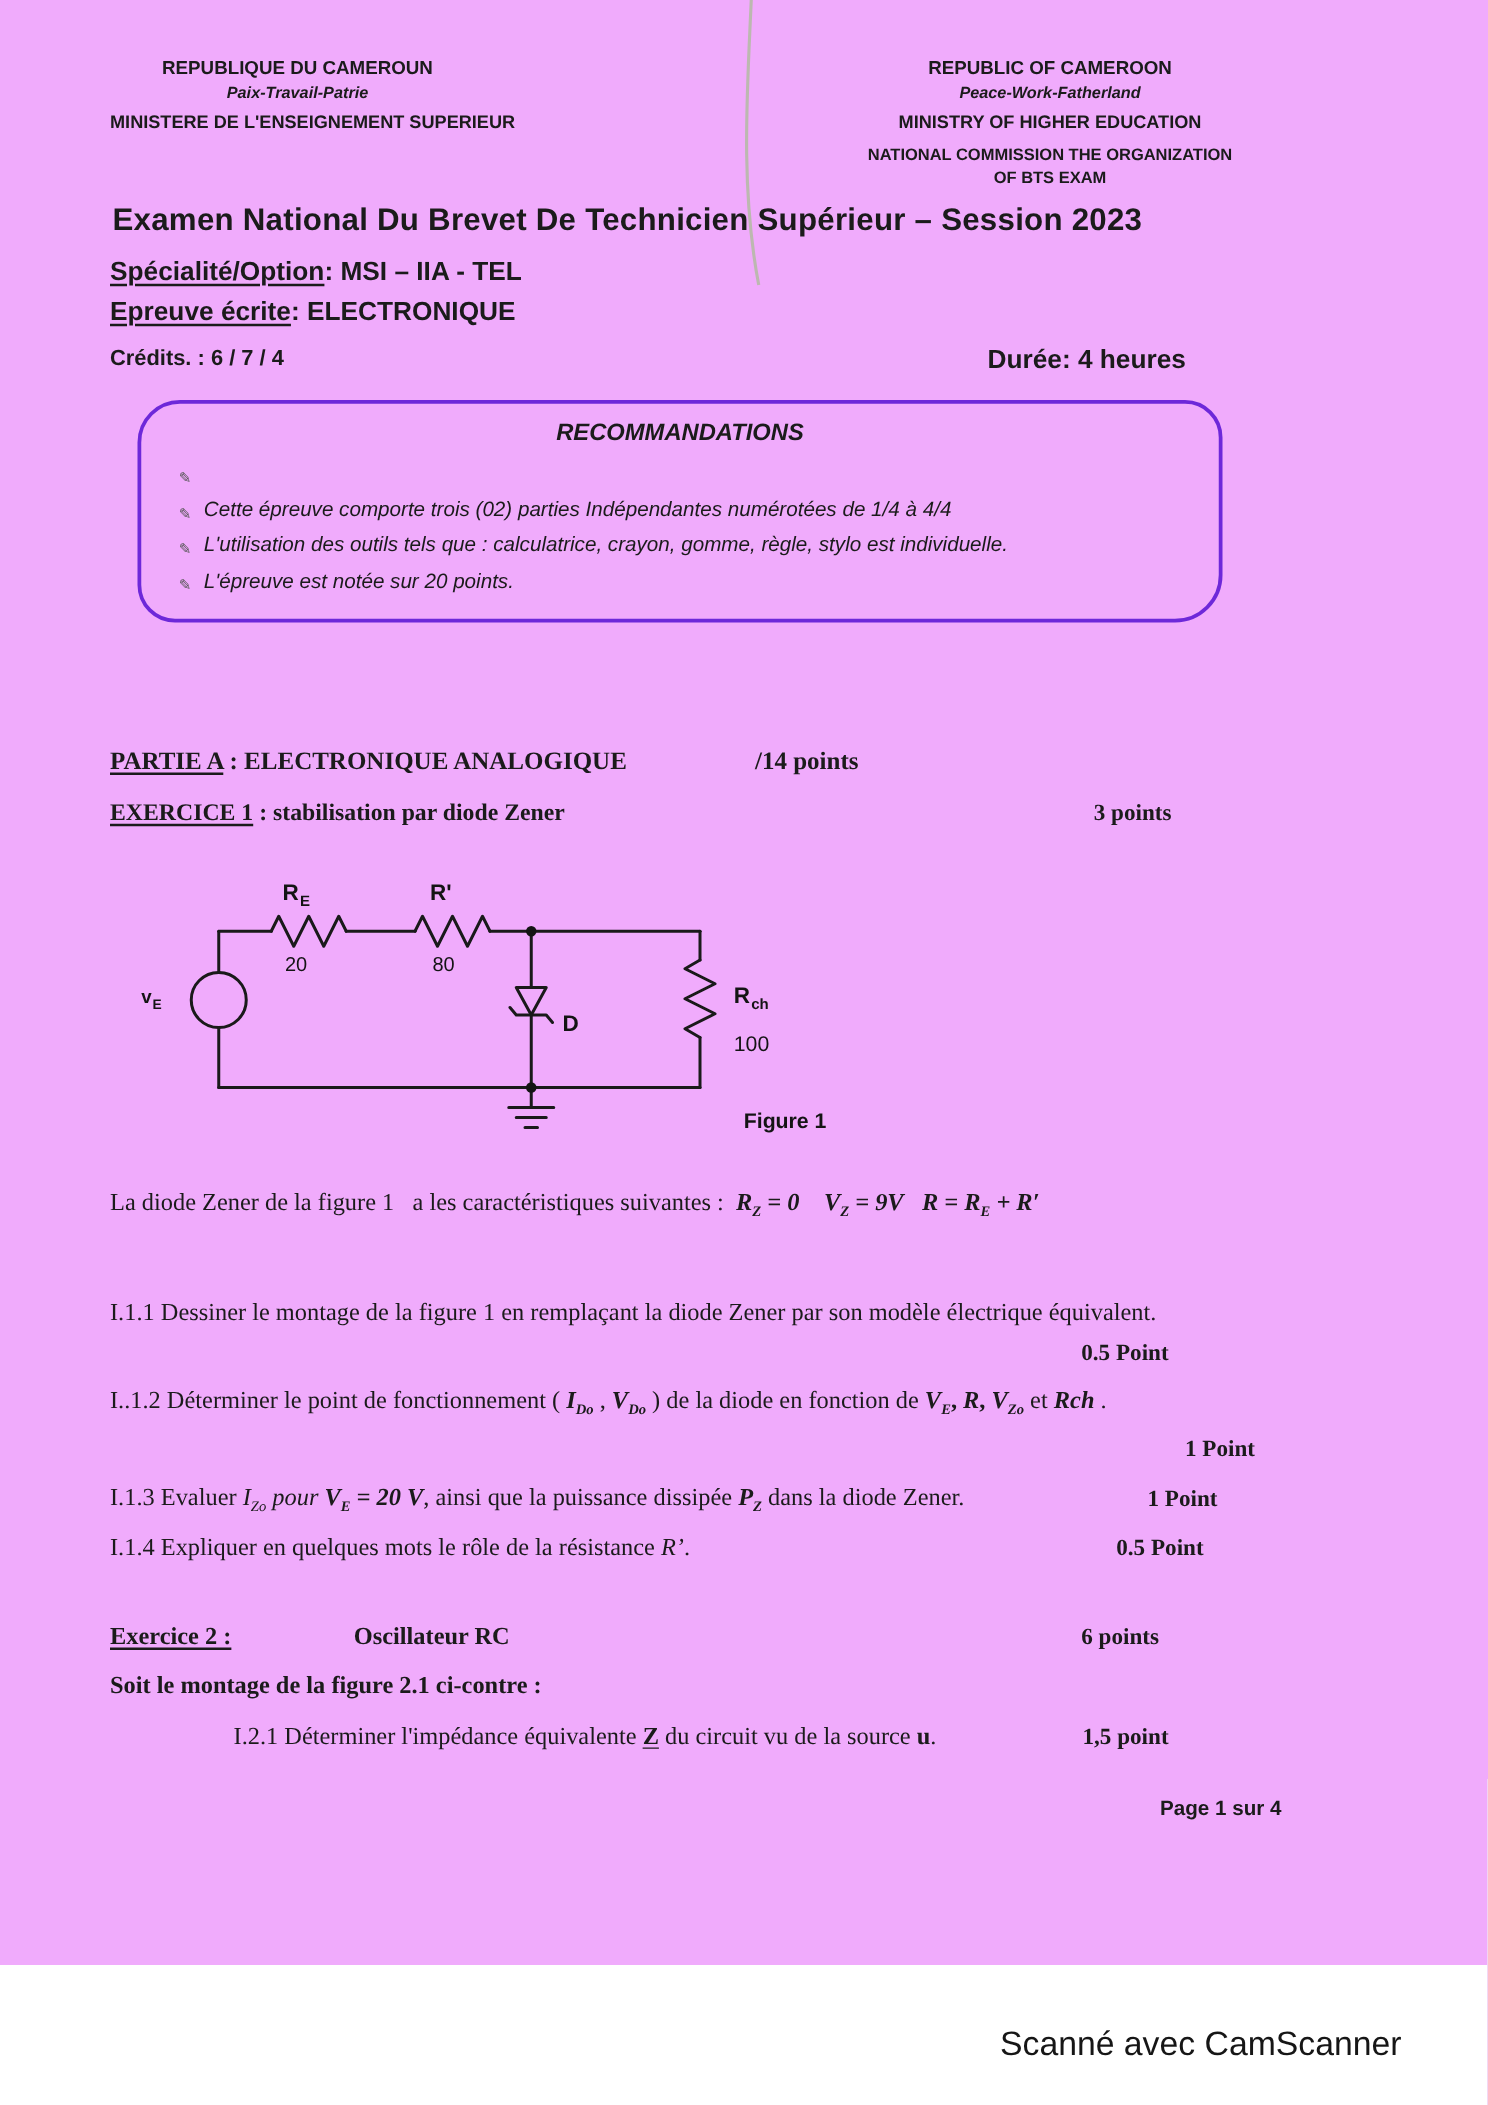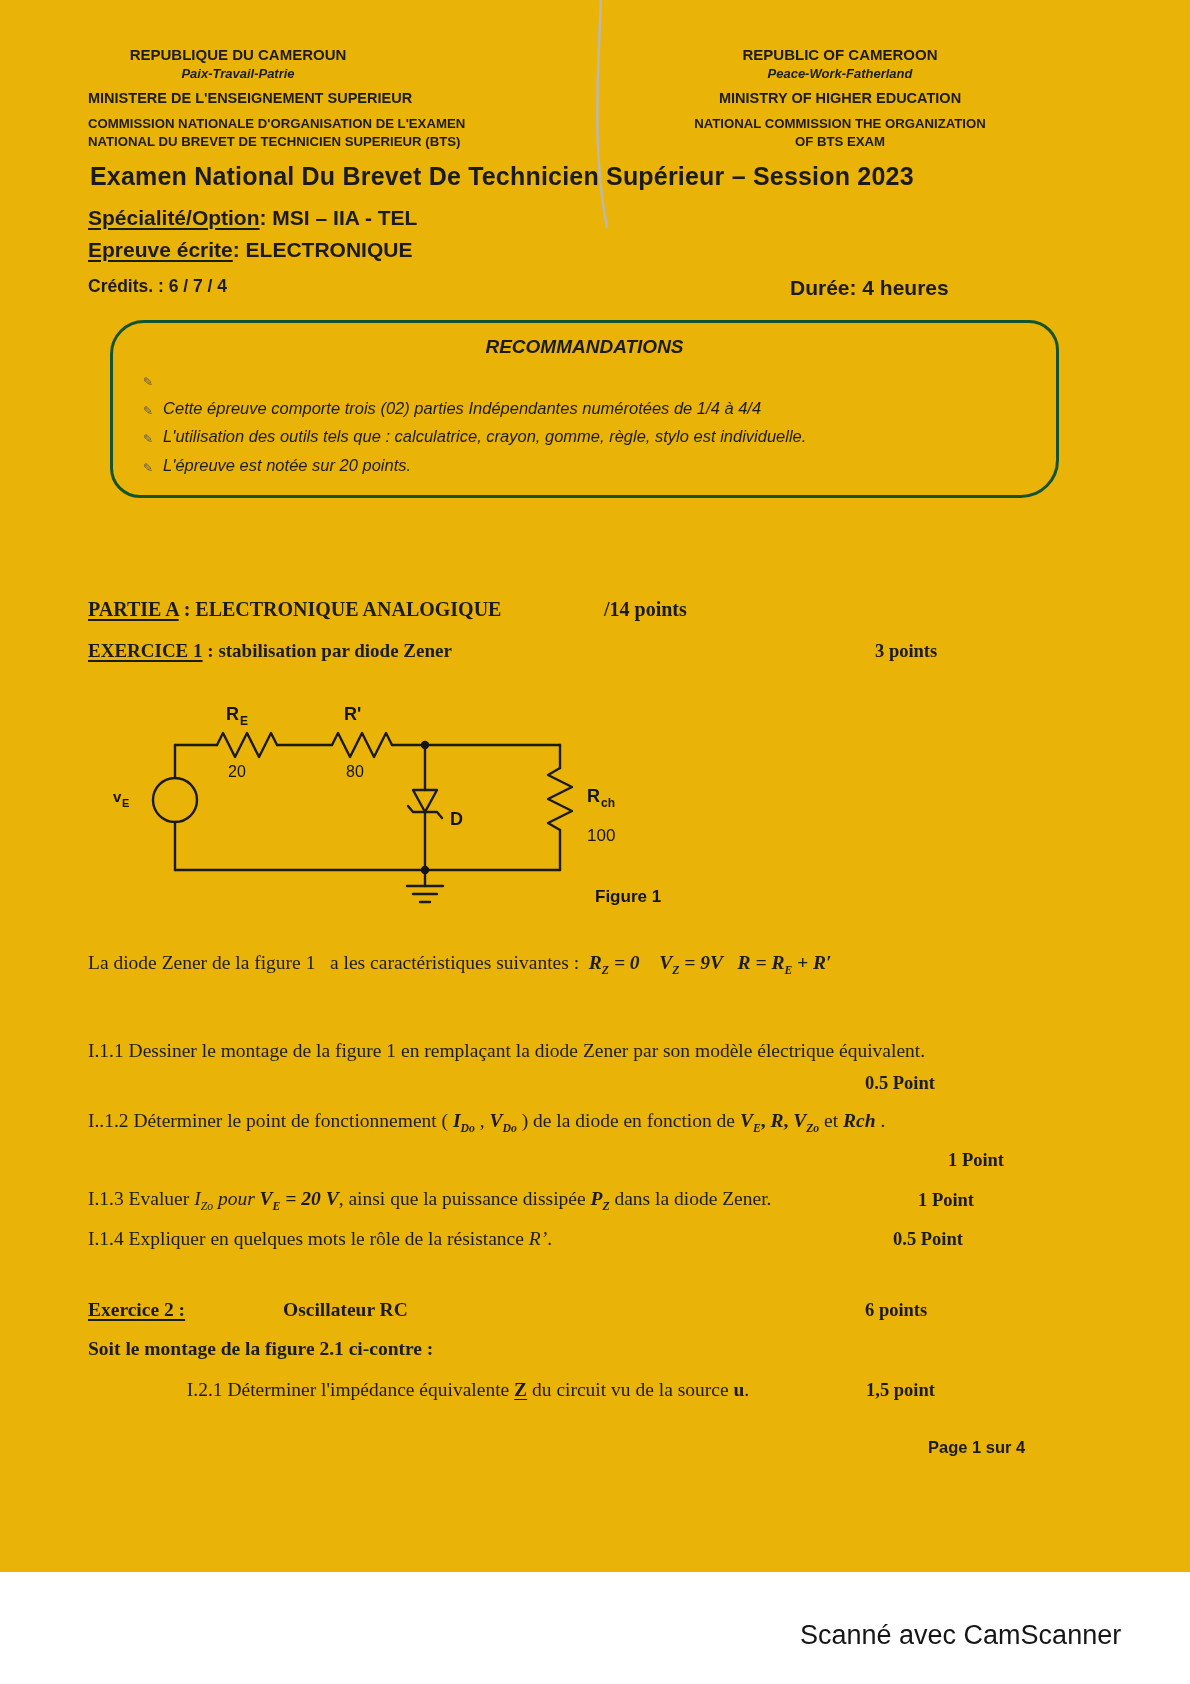--- a/index.html
+++ b/index.html
@@ -1,21 +1,21 @@
 <!DOCTYPE html>
 <html><head>
 <meta charset="utf-8">
 <style>
   * { margin: 0; padding: 0; box-sizing: border-box; }
   html, body { background: #f3f1ec; }
   .page {
     position: relative;
     width: 1190px;
     height: 1684px;
-    background: #eab308;
+    background: #f0abfc;
     font-family: "Liberation Sans", sans-serif;
     color: #1b1b1b;
     overflow: hidden;
   }
   .abs { position: absolute; }
 
   
   .hdr { font-weight: bold; }
   .hdr .country { font-size: 15px; font-weight: bold; }
   .hdr .motto { font-size: 13px; font-style: italic; margin-top: 3px; }
@@ -29,22 +29,22 @@
     left: 90px; top: 162px; width: 1005px;
     font-size: 25px; font-weight: bold;
     letter-spacing: 0.2px;
   }
 
   .meta { font-size: 21px; font-weight: bold; }
   .u { text-decoration: underline; text-underline-offset: 3px; text-decoration-thickness: 2px; }
 
   
   .recbox {
-    left: 110px; top: 320px; width: 949px; height: 178px;
-    border: 3px solid #14532d;
+    left: 110px; top: 320px; width: 868px; height: 178px;
+    border: 3px solid #6d28d9;
     border-radius: 34px 30px 38px 30px;
     background: transparent;
   }
   .rectitle {
     margin-top: 13px;
     text-align: center;
     font-size: 19px; font-weight: bold; font-style: italic;
   }
   .recitems { margin: 9px 24px 0 30px; }
   .recitem { display: flex; gap: 10px; line-height: 25.5px; font-size: 16.5px; font-style: italic; }
@@ -82,24 +82,20 @@
   <svg class="abs fold-line" width="1190" height="240">
     <path d="M601,0 C598,70 592,150 607,228" stroke="#bcb8b0" stroke-width="2.5" fill="none"></path>
   </svg>
 
   <div class="abs hdr hdr-left">
     <div class="inner-center">
       <div class="country">REPUBLIQUE DU CAMEROUN</div>
       <div class="motto">Paix-Travail-Patrie</div>
     </div>
     <div class="ministry">MINISTERE DE L'ENSEIGNEMENT SUPERIEUR</div>
-    <div class="commission">
-      <div>COMMISSION NATIONALE D'ORGANISATION DE L'EXAMEN</div>
-      <div>NATIONAL DU BREVET DE TECHNICIEN SUPERIEUR (BTS)</div>
-    </div>
   </div>
 
   <div class="abs hdr hdr-right">
     <div class="country">REPUBLIC OF CAMEROON</div>
     <div class="motto">Peace-Work-Fatherland</div>
     <div class="ministry">MINISTRY OF HIGHER EDUCATION</div>
     <div class="commission">
       <div>NATIONAL COMMISSION THE ORGANIZATION</div>
       <div>OF BTS EXAM</div>
     </div>

